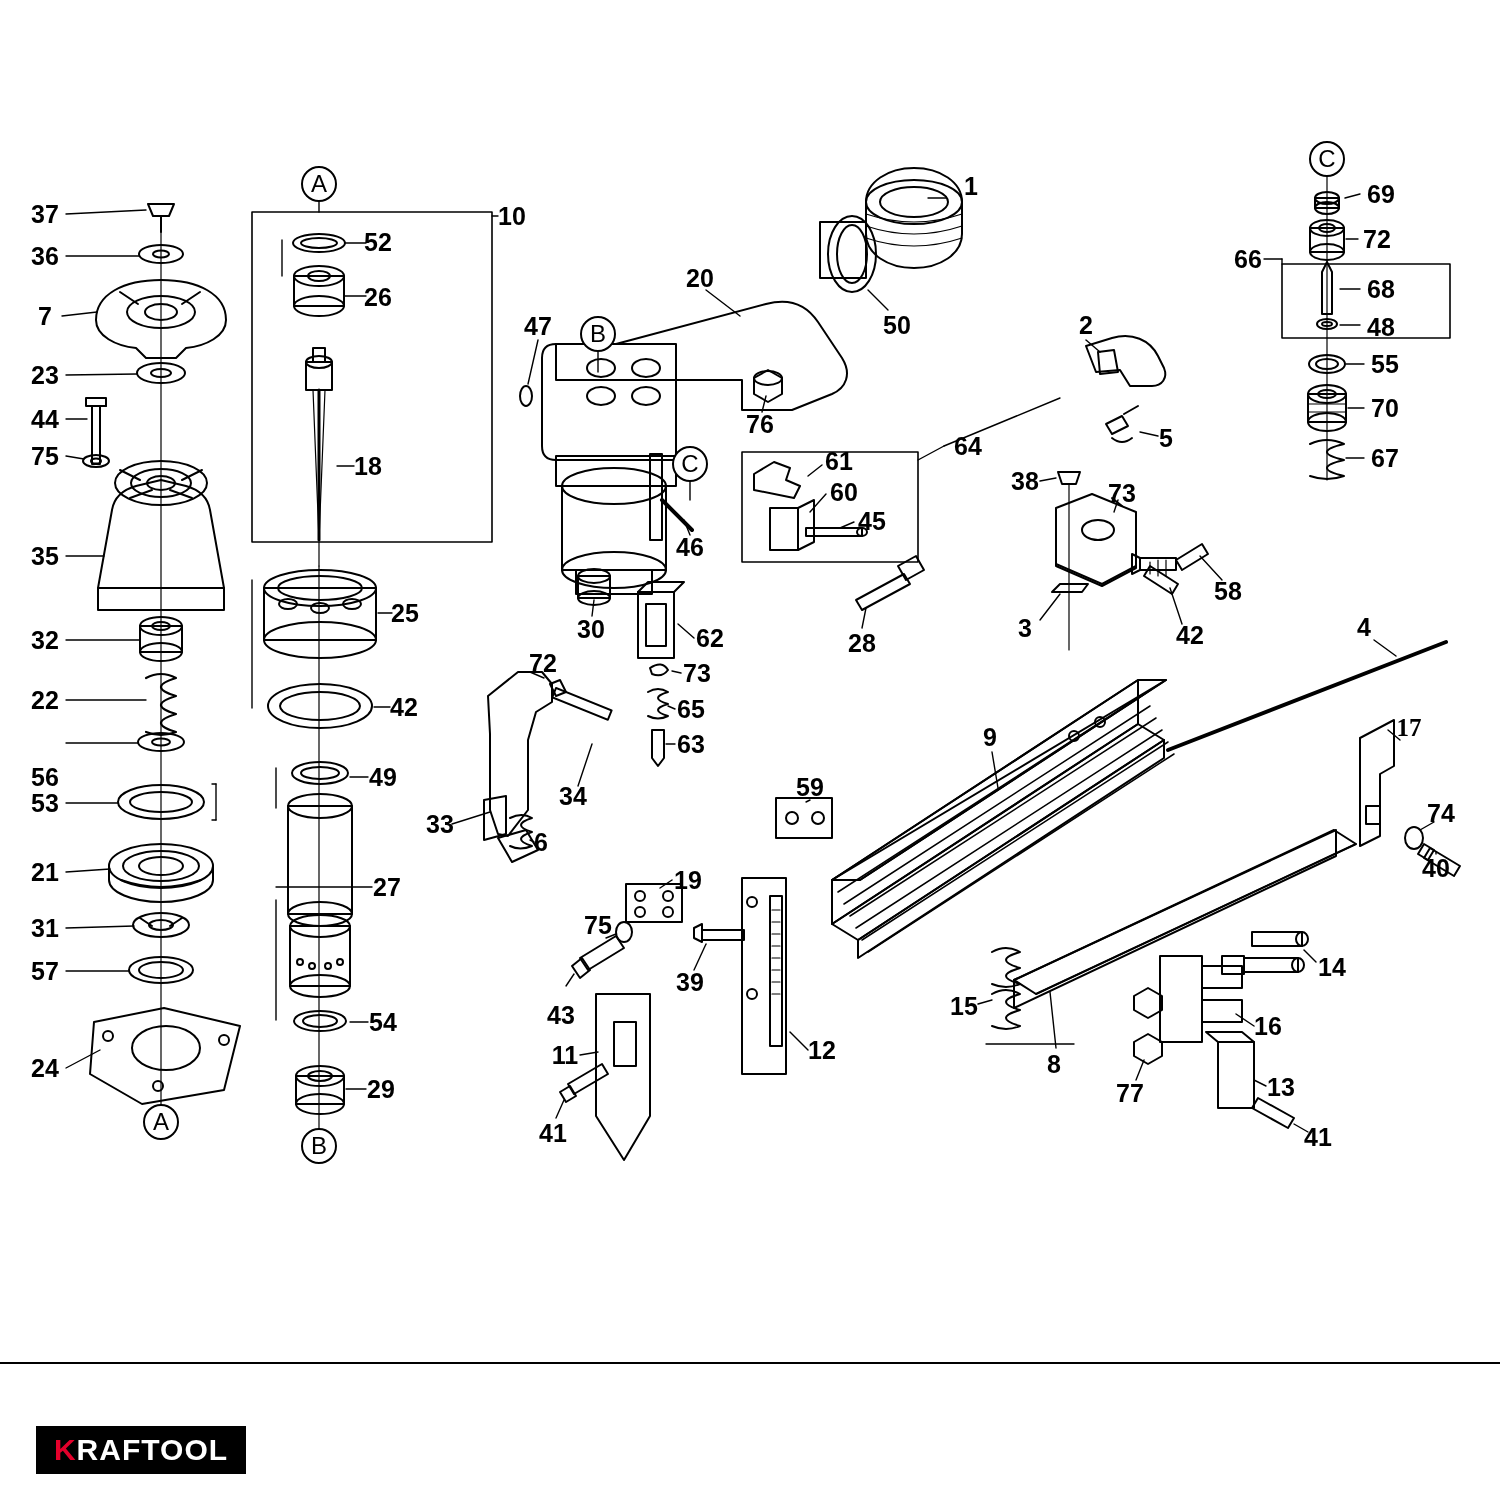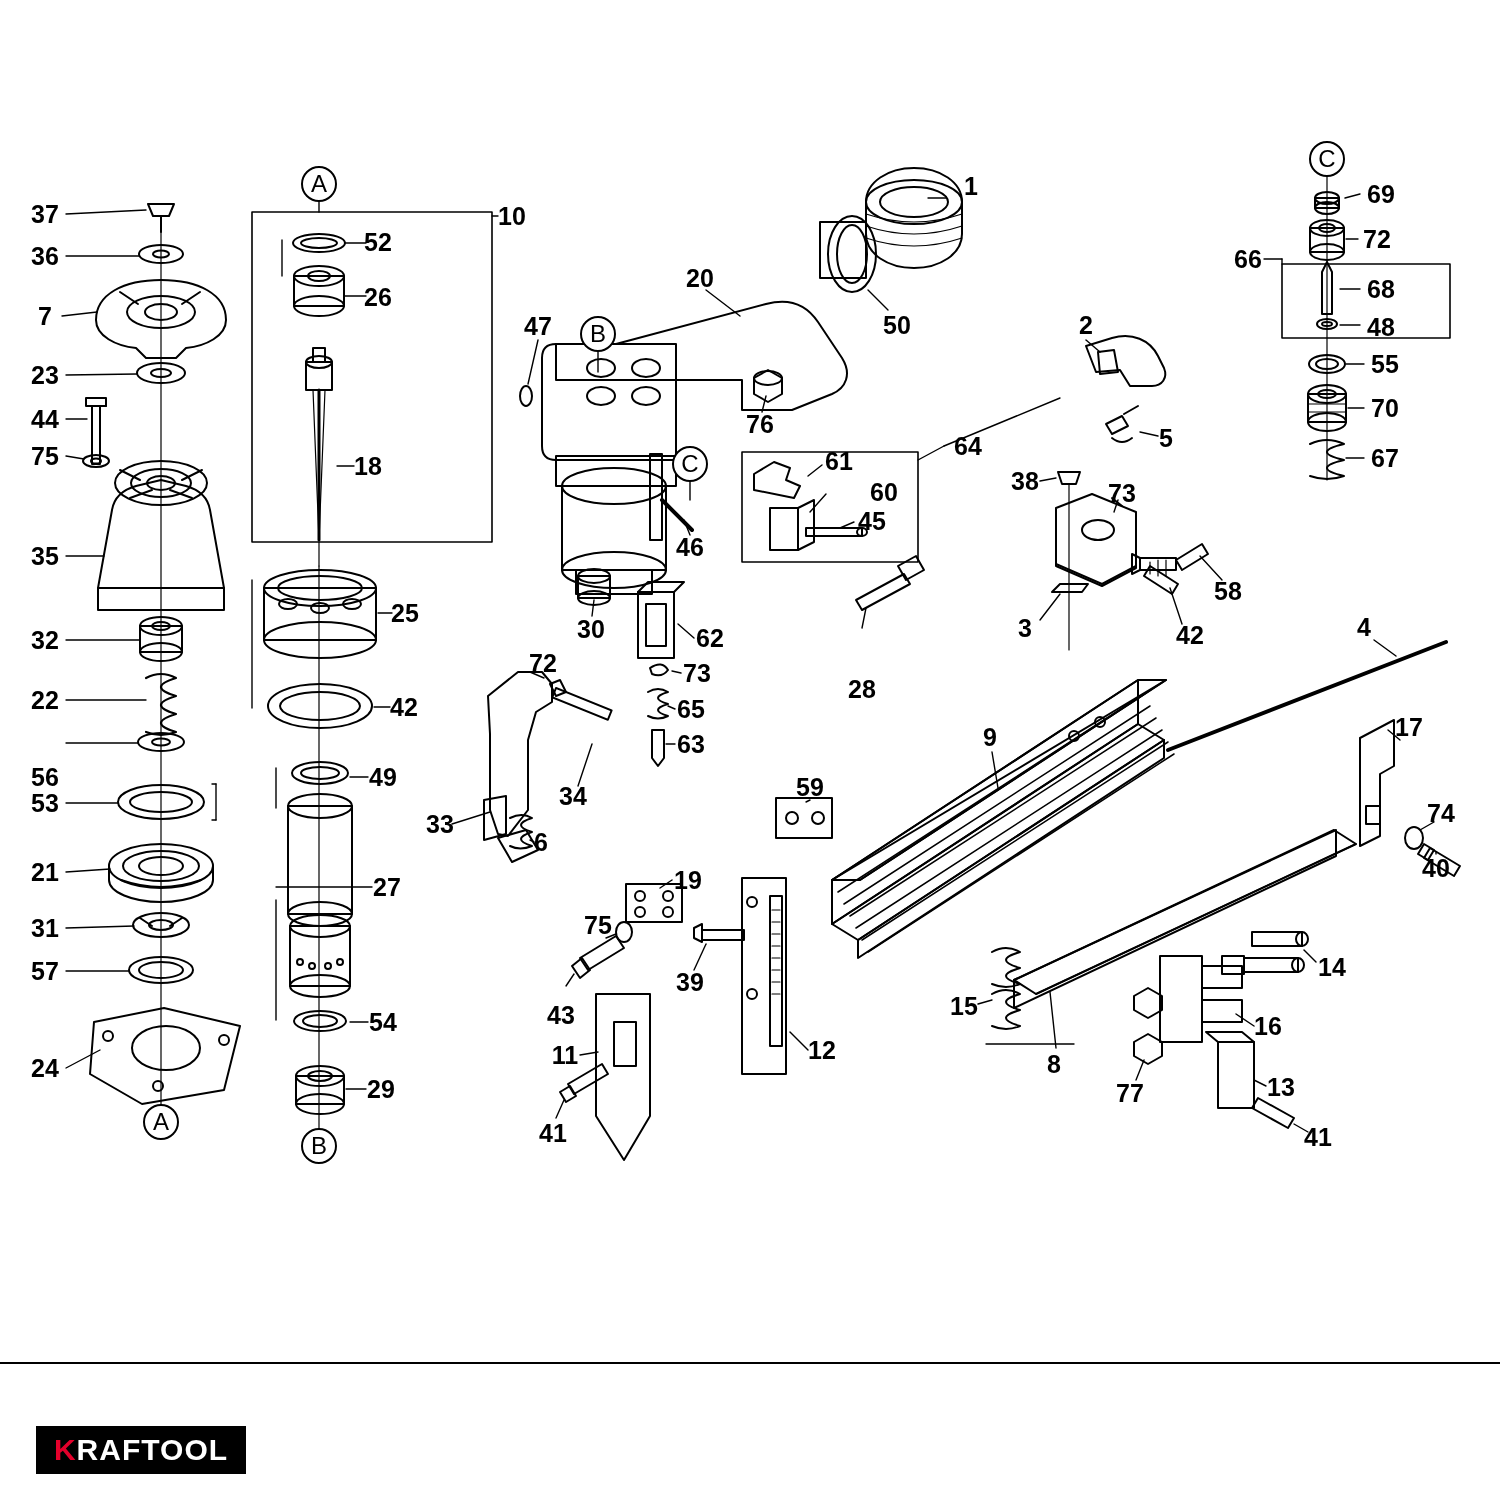--- a/index.html
+++ b/index.html
@@ -557,24 +557,24 @@
         <div class="callout" style="left: 971px; top: 186px;">1</div>
         <div class="callout" style="left: 897px; top: 325px;">50</div>
         <div class="callout" style="left: 760px; top: 424px;">76</div>
         <div class="callout" style="left: 690px; top: 547px;">46</div>
         <div class="callout" style="left: 591px; top: 629px;">30</div>
         <div class="callout" style="left: 710px; top: 638px;">62</div>
         <div class="callout" style="left: 697px; top: 673px;">73</div>
         <div class="callout" style="left: 691px; top: 709px;">65</div>
         <div class="callout" style="left: 691px; top: 744px;">63</div>
         <div class="callout" style="left: 839px; top: 461px;">61</div>
-        <div class="callout" style="left: 844px; top: 492px; margin-left: 40px;">60</div>
+        <div class="callout" style="left: 844px; top: 492px;">60</div>
         <div class="callout" style="left: 872px; top: 521px;">45</div>
         <div class="callout" style="left: 968px; top: 446px;">64</div>
-        <div class="callout" style="left: 862px; top: 643px; margin-top: 46px;">28</div>
+        <div class="callout" style="left: 862px; top: 643px;">28</div>
         <div class="callout" style="left: 1086px; top: 325px;">2</div>
         <div class="callout" style="left: 1166px; top: 438px;">5</div>
         <div class="callout" style="left: 1025px; top: 481px;">38</div>
         <div class="callout" style="left: 1122px; top: 493px;">73</div>
         <div class="callout" style="left: 1025px; top: 628px;">3</div>
         <div class="callout" style="left: 1190px; top: 635px;">42</div>
         <div class="callout" style="left: 1228px; top: 591px;">58</div>
         <div class="callout" style="left: 1381px; top: 194px;">69</div>
         <div class="callout" style="left: 1377px; top: 239px;">72</div>
         <div class="callout" style="left: 1248px; top: 259px;">66</div>
@@ -590,21 +590,21 @@
         <div class="callout" style="left: 688px; top: 880px;">19</div>
         <div class="callout" style="left: 598px; top: 925px;">75</div>
         <div class="callout" style="left: 561px; top: 1015px;">43</div>
         <div class="callout" style="left: 690px; top: 982px;">39</div>
         <div class="callout" style="left: 565px; top: 1055px;">11</div>
         <div class="callout" style="left: 553px; top: 1133px;">41</div>
         <div class="callout" style="left: 822px; top: 1050px;">12</div>
         <div class="callout" style="left: 810px; top: 787px;">59</div>
         <div class="callout" style="left: 990px; top: 737px;">9</div>
         <div class="callout" style="left: 1364px; top: 627px;">4</div>
-        <div class="callout" style="left: 1409px; top: 727px;">17</div>
+        <div class="callout" style="left: 1409px; top: 727px; font-family: Liberation Serif, serif;">17</div>
         <div class="callout" style="left: 1441px; top: 813px;">74</div>
         <div class="callout" style="left: 1436px; top: 868px;">40</div>
         <div class="callout" style="left: 964px; top: 1006px;">15</div>
         <div class="callout" style="left: 1054px; top: 1064px;">8</div>
         <div class="callout" style="left: 1332px; top: 967px;">14</div>
         <div class="callout" style="left: 1268px; top: 1026px;">16</div>
         <div class="callout" style="left: 1130px; top: 1093px;">77</div>
         <div class="callout" style="left: 1281px; top: 1087px;">13</div>
         <div class="callout" style="left: 1318px; top: 1137px;">41</div>
       </div>

